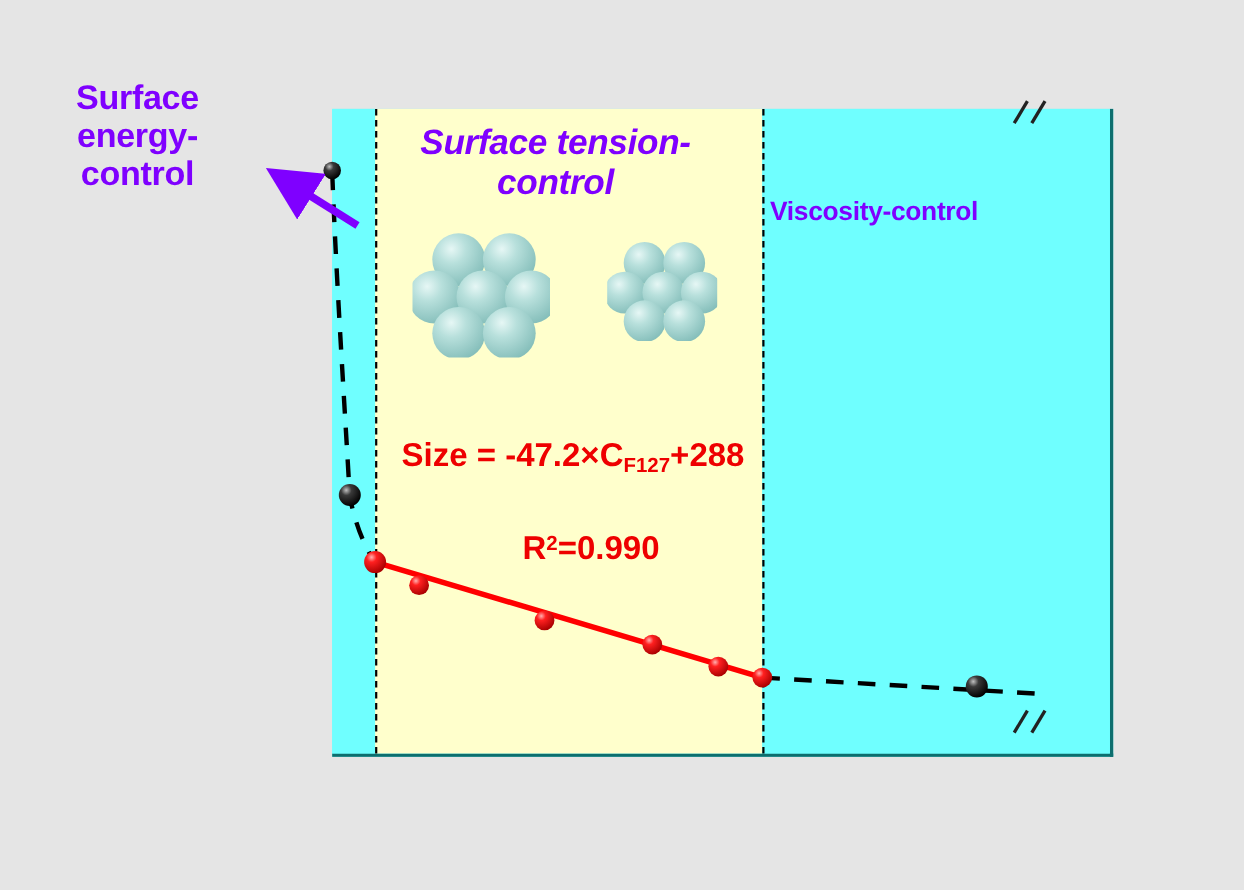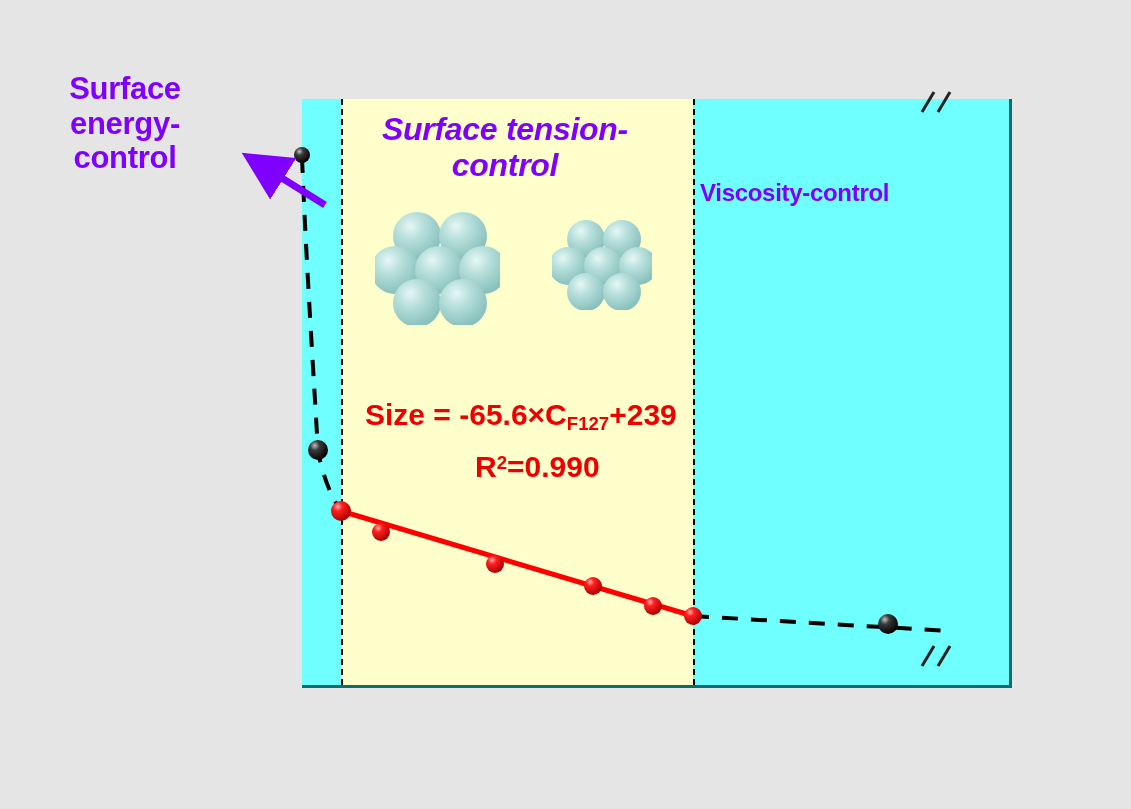--- a/index.html
+++ b/index.html
@@ -86,21 +86,21 @@
     font-weight: bold;
     white-space: nowrap;
   }
   #equation-line {
     left: 365px;
     top: 398px;
     font-size: 30px;
   }
   #r2-line {
     left: 475px;
-    top: 450px;
+    top: 482px;
     font-size: 30px;
   }
   .eq sub { font-size: 0.62em; vertical-align: -0.28em; }
   .eq sup { font-size: 0.62em; vertical-align: 0.45em; }
 
   
   #axis-label {
     position: absolute;
     left: 952px;
     top: 752px;
@@ -178,21 +178,21 @@
       <circle cx="34" cy="21" r="19"></circle>
       <circle cx="70" cy="21" r="19"></circle>
       <circle cx="16" cy="48" r="19"></circle>
       <circle cx="51" cy="48" r="19"></circle>
       <circle cx="86" cy="48" r="19"></circle>
       <circle cx="34" cy="74" r="19"></circle>
       <circle cx="70" cy="74" r="19"></circle>
     </g>
   </svg>
 
-  <div class="eq" id="equation-line"><span>Size = -65.6×C</span><sub>F127</sub><span>+239</span></div>
+  <div class="eq" id="equation-line"><span>Size = -47.2×C</span><sub>F127</sub><span>+288</span></div>
 
   <div class="eq" id="r2-line"><span>R</span><sup>2</sup><span>=0.990</span></div>
 
   <svg class="overlay" viewBox="0 0 1131 809">
     <defs>
       <radialGradient id="redBall" cx="34%" cy="28%" r="75%">
         <stop offset="0%" stop-color="#FFB0B0"></stop>
         <stop offset="30%" stop-color="#FF2020"></stop>
         <stop offset="100%" stop-color="#A80000"></stop>
       </radialGradient>

